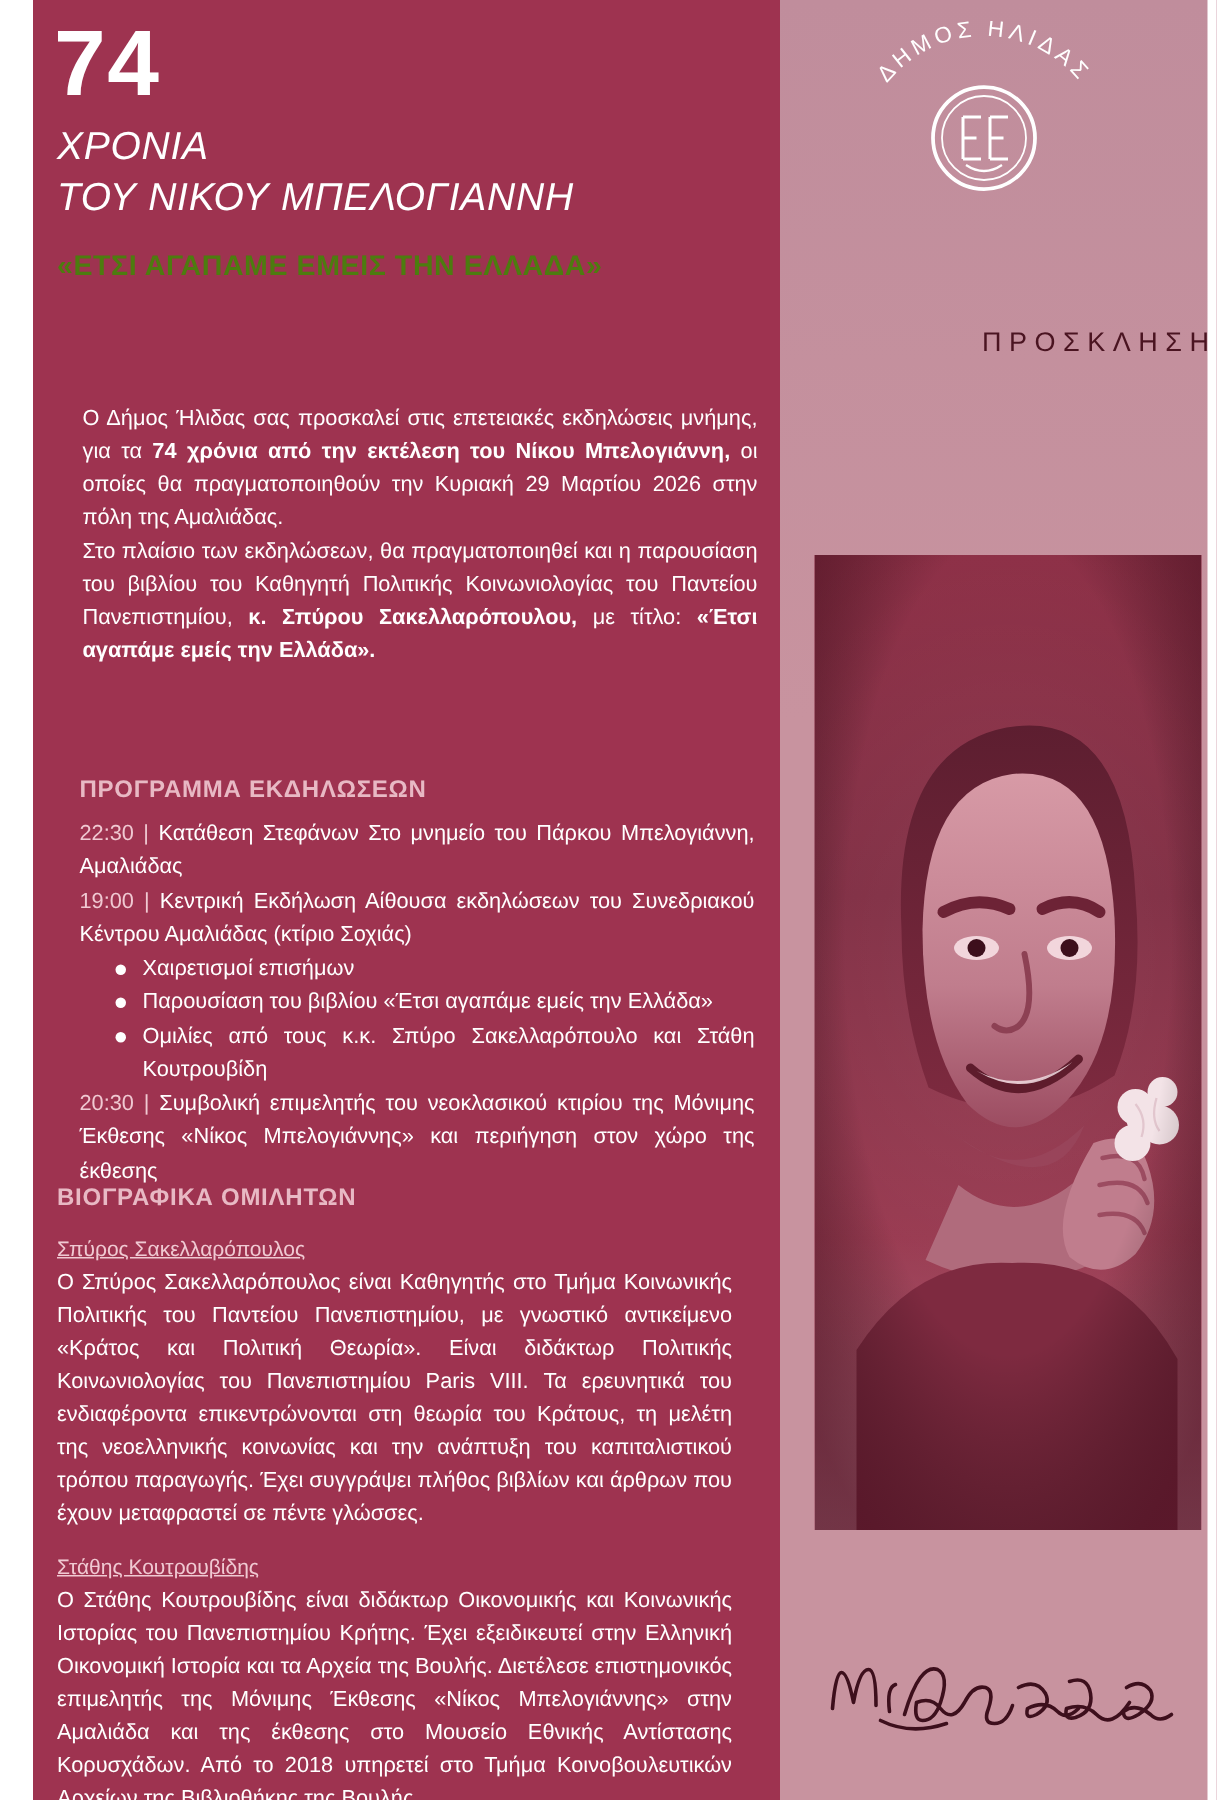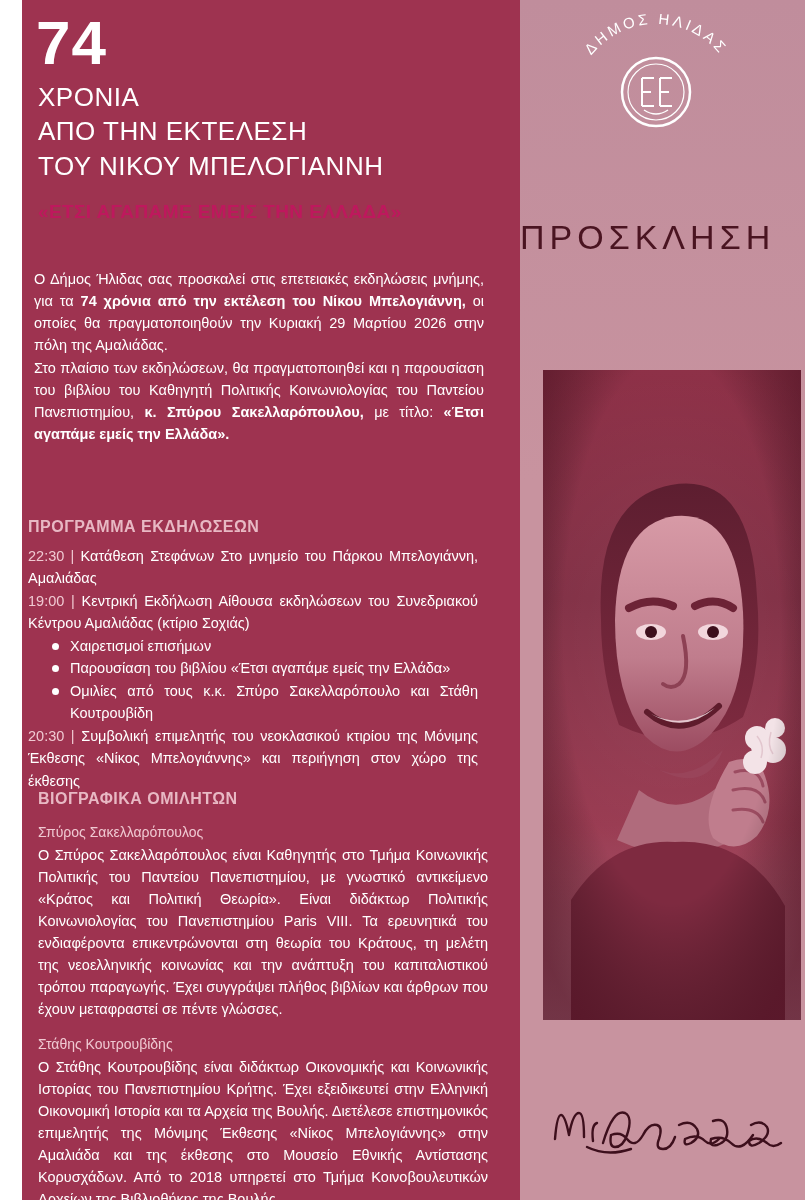--- a/index.html
+++ b/index.html
@@ -55,52 +55,52 @@
     margin: 12px 0 0 14px;
     line-height: 1.0;
   }
   .headline {
     color: #ffffff;
     margin: 6px 0 0 16px;
     font-size: 26px;
     line-height: 1.32;
     letter-spacing: 0.5px;
   }
-  .headline div { white-space: nowrap; }
+  .headline div { white-space: nowrap; font-style: italic; }
   .quote-line {
-    color: #be185d;
+    color: #4d7c0f;
     margin: 18px 0 0 16px;
     font-size: 19px;
     font-weight: bold;
     letter-spacing: 0.4px;
   }
 
   
   .body-text {
     position: absolute;
-    left: 34px; top: 268px;
+    left: 55px; top: 268px;
     width: 450px;
     color: #ffffff;
     font-size: 14.5px;
     line-height: 1.52;
     text-align: justify;
   }
   .body-text p { margin: 0 0 1px 0; }
   .body-text b { font-weight: bold; }
 
   
   .section-title {
     color: #e8b9c4;
     font-size: 16px;
     font-weight: bold;
     letter-spacing: 0.5px;
   }
   .programme {
     position: absolute;
-    left: 28px; top: 518px;
+    left: 53px; top: 518px;
     width: 450px;
   }
   .programme-list {
     color: #ffffff;
     font-size: 14.5px;
     line-height: 1.55;
     margin-top: 9px;
     text-align: justify;
   }
   .programme-list .item { margin-bottom: 0px; }
@@ -129,42 +129,43 @@
   .bios {
     position: absolute;
     left: 38px; top: 790px;
     width: 450px;
   }
   .bio-block { margin-top: 16px; }
   .bio-name {
     color: #f0c9d2;
     font-size: 14px;
     margin-bottom: 4px;
+    text-decoration: underline;
   }
   .bio-text {
     color: #ffffff;
     font-size: 14.5px;
     line-height: 1.52;
     text-align: justify;
   }
 
   
   .seal {
     position: absolute;
     left: 556px; top: 14px;
     width: 200px; height: 120px;
   }
   .seal svg { display: block; }
   .invitation {
     position: absolute;
     left: 520px; top: 218px;
     width: 291px;
-    text-align: left;
+    text-align: right;
     color: #4a1421;
-    font-size: 34px;
+    font-size: 18px;
     letter-spacing: 5px;
     font-weight: normal;
   }
   .portrait {
     position: absolute;
     left: 543px; top: 370px;
     width: 258px; height: 650px;
     overflow: hidden;
     background:
       radial-gradient(ellipse 150% 80% at 50% 42%, rgba(255,255,255,0.08), rgba(0,0,0,0.0) 60%),
@@ -184,21 +185,20 @@
 
   <div class="bg-left"></div>
   <div class="bg-right-inner"></div>
   <div class="white-strip"></div>
   <div class="white-strip-right"></div>
 
   <div class="header">
     <div class="big-number">74</div>
     <div class="headline">
       <div>ΧΡΟΝΙΑ</div>
-      <div>ΑΠΟ ΤΗΝ ΕΚΤΕΛΕΣΗ</div>
       <div>ΤΟΥ ΝΙΚΟΥ ΜΠΕΛΟΓΙΑΝΝΗ</div>
     </div>
     <div class="quote-line">«ΕΤΣΙ ΑΓΑΠΑΜΕ ΕΜΕΙΣ ΤΗΝ ΕΛΛΑΔΑ»</div>
   </div>
 
   <div class="body-text">
     <p><span>Ο Δήμος Ήλιδας σας προσκαλεί στις επετειακές εκδηλώσεις μνήμης, για τα </span><b>74 χρόνια από την εκτέλεση του Νίκου Μπελογιάννη,</b><span> οι οποίες θα πραγματοποιηθούν την Κυριακή 29 Μαρτίου 2026 στην πόλη της Αμαλιάδας.</span></p>
     <p><span>Στο πλαίσιο των εκδηλώσεων, θα πραγματοποιηθεί και η παρουσίαση του βιβλίου του Καθηγητή Πολιτικής Κοινωνιολογίας του Παντείου Πανεπιστημίου, </span><b>κ. Σπύρου Σακελλαρόπουλου,</b><span> με τίτλο: </span><b>«Έτσι αγαπάμε εμείς την Ελλάδα».</b></p>
   </div>
 

